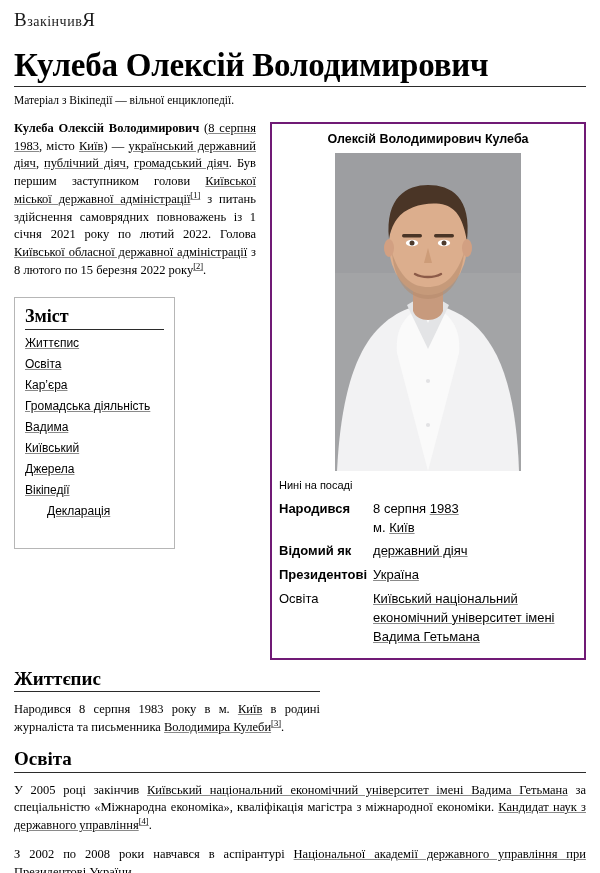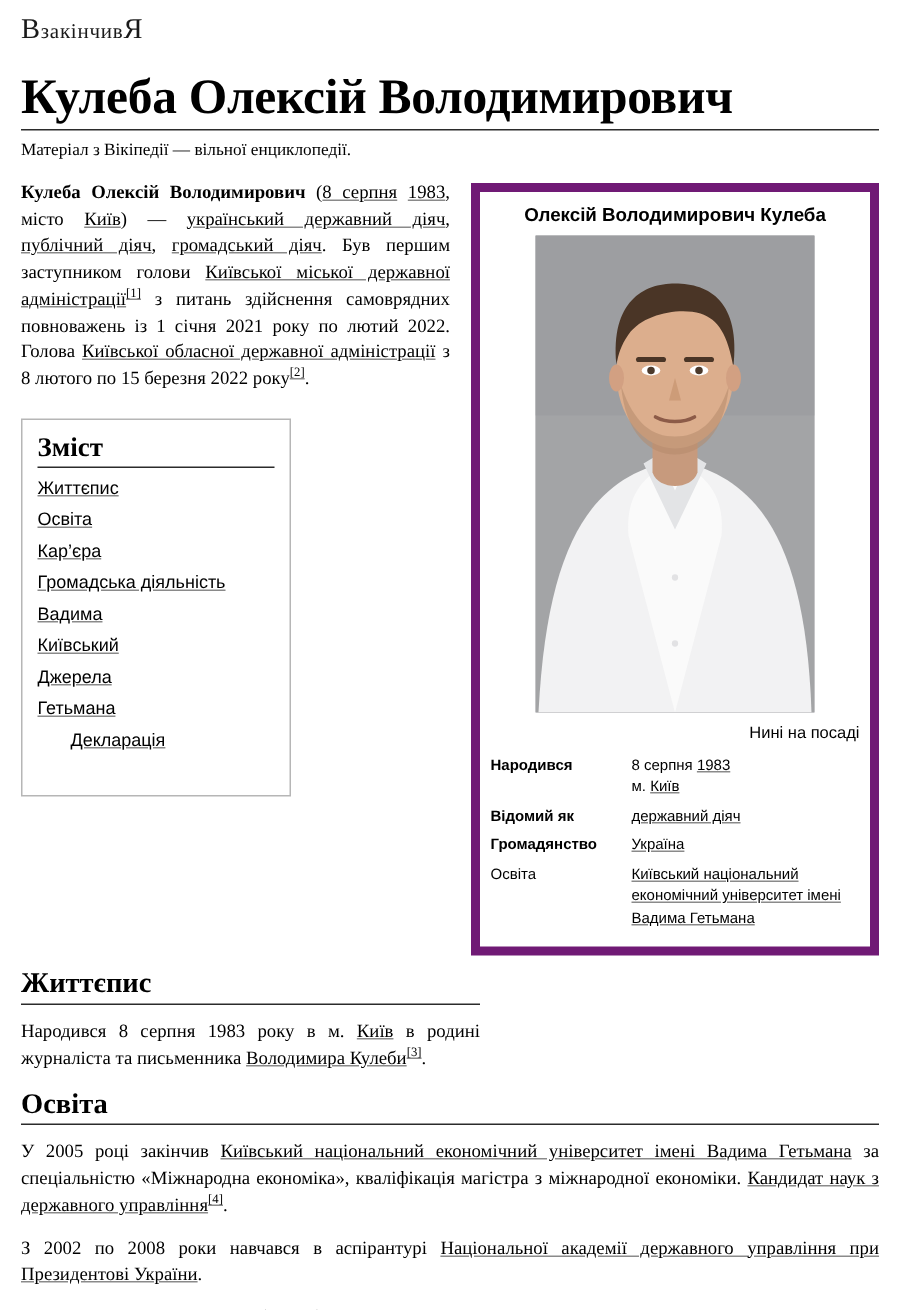--- a/index.html
+++ b/index.html
@@ -48,23 +48,23 @@
   }
   .tagline {
     font-size: 11.5px;
     line-height: 1.3;
     margin: 0 0 12px 0;
   }
 
   
   .infobox {
     float: right;
-    width: 272px;
+    width: 316px;
     margin: 2px 0 8px 14px;
-    border: 6px solid #701a75;
+    border: 2px solid #701a75;
     background: #ffffff;
     box-sizing: border-box;
     padding: 6px 7px 8px 7px;
     font-family: "Liberation Sans", "DejaVu Sans", sans-serif;
   }
   .infobox-title {
     font-size: 12.5px;
     font-weight: bold;
     text-align: center;
     line-height: 1.25;
@@ -72,29 +72,29 @@
   }
   .infobox-image-wrap { text-align: center; }
   .portrait {
     width: 186px;
     height: 318px;
     margin: 0 auto;
     display: block;
     background: #a3a4a6;
   }
   .infobox-caption {
-    text-align: right;
+    text-align: left;
     font-size: 11px;
     padding: 7px 0 5px 0;
     line-height: 1.3;
   }
   .ib-table {
     width: 100%;
     border-collapse: collapse;
-    font-size: 10px;
+    font-size: 13px;
   }
   .ib-table td {
     vertical-align: top;
     padding: 2px 0 3px 0;
     line-height: 1.45;
   }
   .ib-label {
     font-weight: bold;
     width: 88px;
     padding-right: 6px !important;
@@ -123,21 +123,21 @@
   .lead, .para {
     font-size: 12.5px;
     line-height: 1.42;
     text-align: justify;
     margin: 0 0 11px 0;
   }
   .lead b { font-weight: bold; }
 
   
   .toc {
-    width: 180px;
+    width: 161px;
     border: 1px solid #b6b6b6;
     background: #ffffff;
     box-sizing: border-box;
     padding: 8px 10px 12px 10px;
     margin: 6px 0 16px 0;
     clear: left;
     float: left;
   }
   .toc-title {
     font-size: 18px;
@@ -233,21 +233,21 @@
       <tbody>
         <tr>
           <td class="ib-label">Народився</td>
           <td class="ib-value"><span>8 серпня </span><a class="lk" href="#">1983</a><br><span>м. </span><a class="lk" href="#">Київ</a></td>
         </tr>
         <tr>
           <td class="ib-label">Відомий як</td>
           <td class="ib-value"><a class="lk" href="#">державний діяч</a></td>
         </tr>
         <tr>
-          <td class="ib-label">Громадянство</td>
+          <td class="ib-label">Президентові</td>
           <td class="ib-value"><a class="lk" href="#">Україна</a></td>
         </tr>
         <tr>
           <td class="ib-label plain">Освіта</td>
           <td class="ib-value"><a class="lk" href="#">Київський національний економічний університет імені Вадима Гетьмана</a></td>
         </tr>
       </tbody>
     </table>
   </div>
 
@@ -257,21 +257,21 @@
     <div class="toc-title">Зміст</div>
     <hr class="toc-rule">
     <ul>
       <li><a class="lk" href="#">Життєпис</a></li>
       <li><a class="lk" href="#">Освіта</a></li>
       <li><a class="lk" href="#">Кар’єра</a></li>
       <li><a class="lk" href="#">Громадська діяльність</a></li>
       <li><a class="lk" href="#">Вадима</a></li>
       <li><a class="lk" href="#">Київський</a></li>
       <li><a class="lk" href="#">Джерела</a></li>
-      <li><a class="lk" href="#">Гетьмана</a></li>
+      <li><a class="lk" href="#">Вікіпедії</a></li>
       <li class="sub"><a class="lk" href="#">Декларація</a></li>
     </ul>
   </div>
 
   <div style="clear:left;"></div>
 
   <h2 class="section-h narrow">Життєпис</h2>
   <hr class="section-rule narrow">
   <p class="para narrow"><span>Народився 8 серпня 1983 року в м. </span><a class="lk" href="#">Київ</a><span> в родині журналіста та письменника </span><a class="lk" href="#">Володимира Кулеби</a><sup class="ref">[3]</sup><span>.</span></p>
 

